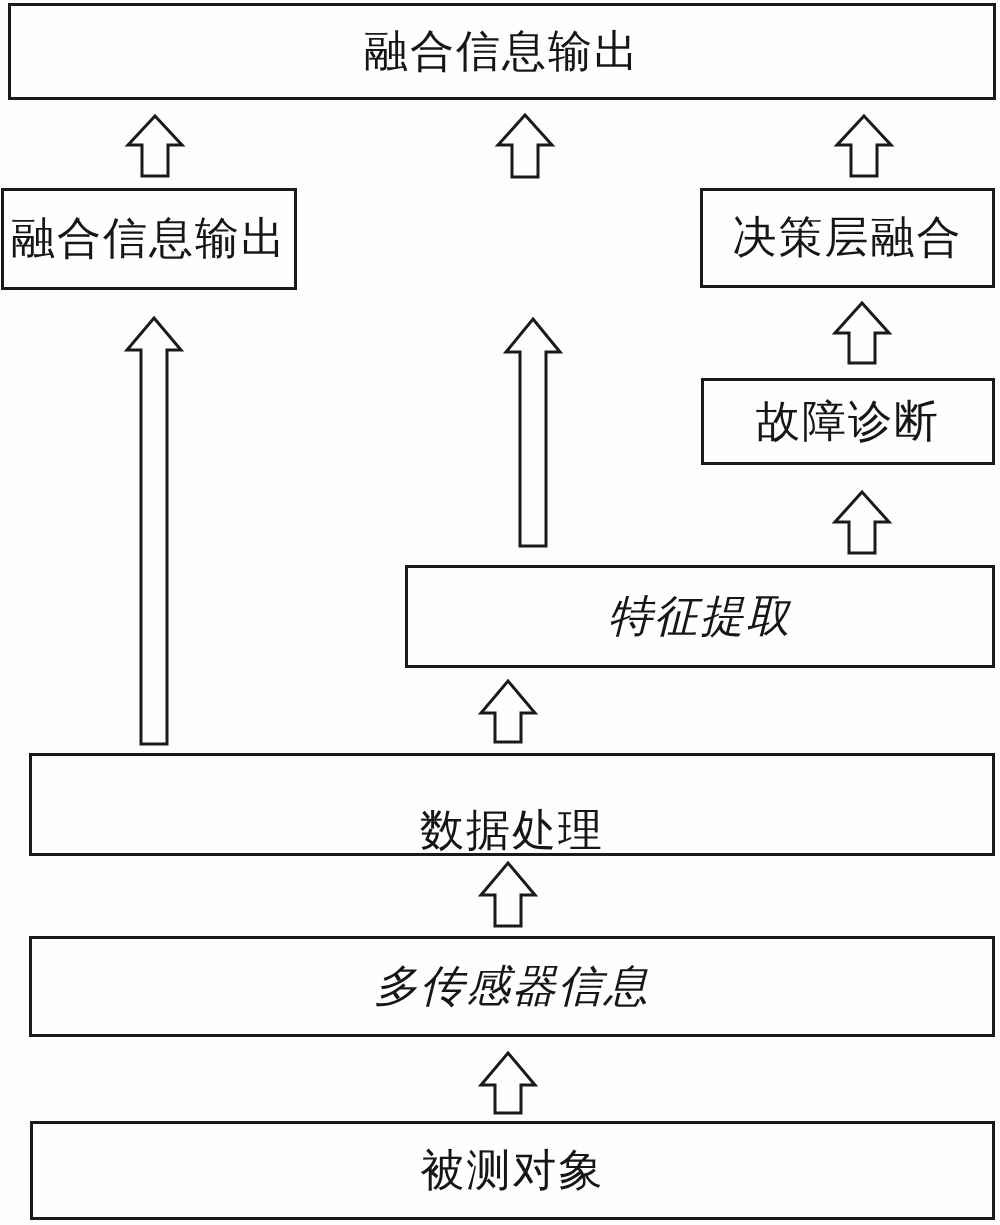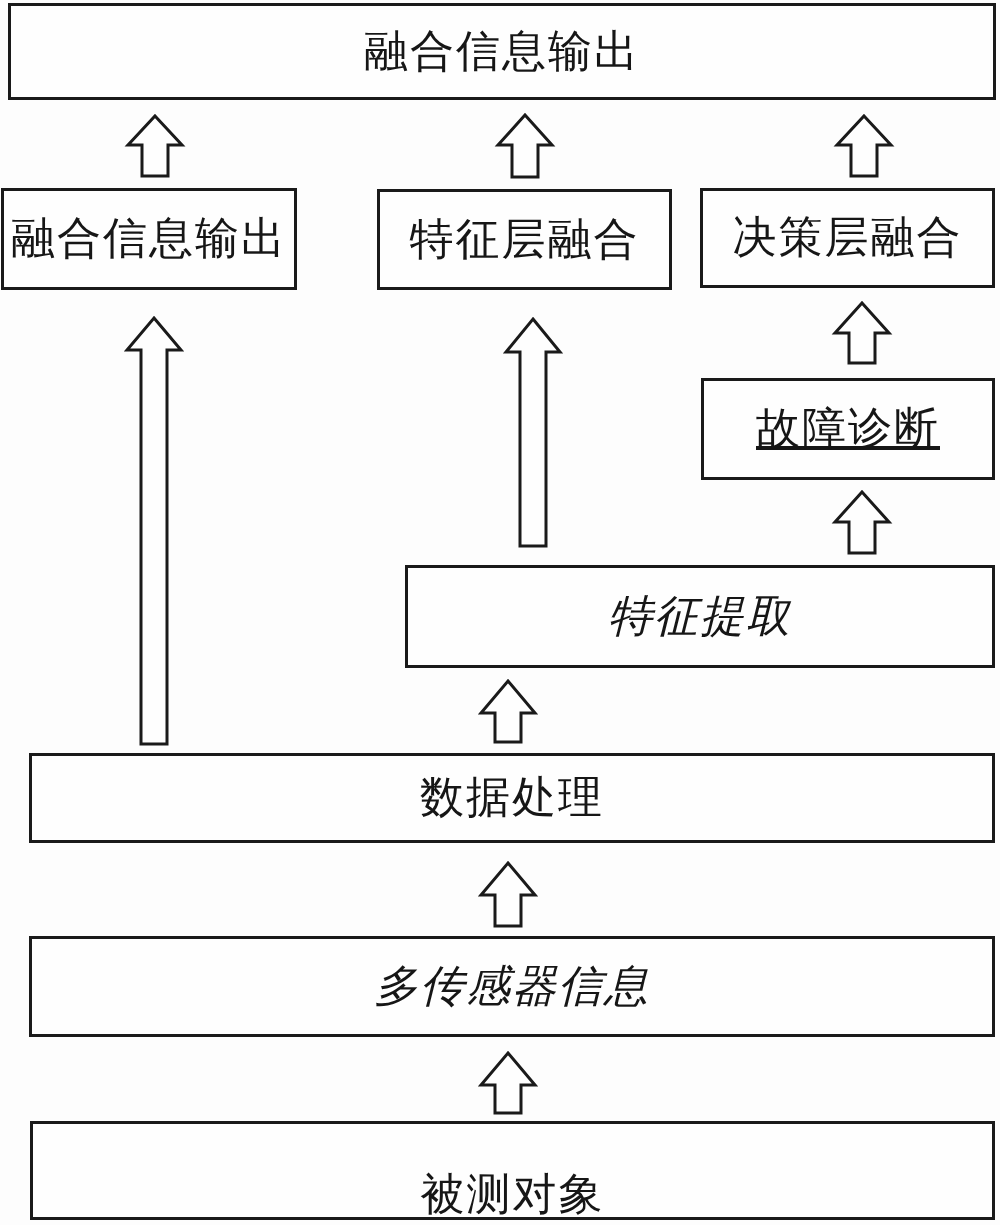--- a/index.html
+++ b/index.html
@@ -38,25 +38,25 @@
   }
   .node span {
     display: block;
     line-height: 1;
   }
   
   .n-fusion-output      { left: 8px;   top: 3px;    width: 988px; height: 97px; }
   .n-data-layer         { left: 1px;   top: 188px;  width: 296px; height: 102px; }
   .n-feature-layer      { left: 377px; top: 189px;  width: 295px; height: 101px; }
   .n-decision-layer     { left: 700px; top: 188px;  width: 295px; height: 100px; text-align: right; }
-  .n-fault-diagnosis    { left: 701px; top: 378px;  width: 294px; height: 102px; text-decoration: underline; }
+  .n-fault-diagnosis    { left: 701px; top: 378px;  width: 294px; height: 87px; }
   .n-feature-extraction { left: 405px; top: 565px;  width: 590px; height: 103px; font-style: italic; }
-  .n-data-processing    { left: 29px;  top: 753px;  width: 966px; height: 90px; }
+  .n-data-processing    { left: 29px;  top: 753px;  width: 966px; height: 103px; align-items: flex-end; }
   .n-multi-sensor       { left: 29px;  top: 936px;  width: 966px; height: 101px; font-style: italic; }
-  .n-measured-object    { left: 30px;  top: 1121px; width: 965px; height: 99px; align-items: flex-end; }
+  .n-measured-object    { left: 30px;  top: 1121px; width: 965px; height: 99px; }
   .arrow-poly {
     fill: #fefefe;
     stroke: #1a1a1a;
     stroke-width: 3;
     stroke-linejoin: miter;
   }
 </style>
 </head>
 <body>
 
@@ -86,23 +86,20 @@
   </svg>
 
   <div class="node n-fusion-output">
     <span>融合信息输出</span>
   </div>
 
   <div class="node n-data-layer">
     <span>融合信息输出</span>
   </div>
 
-  <div class="node n-feature-layer">
-    <span>特征层融合</span>
-  </div>
 
   <div class="node n-decision-layer">
     <span>决策层融合</span>
   </div>
 
   <div class="node n-fault-diagnosis">
     <span>故障诊断</span>
   </div>
 
   <div class="node n-feature-extraction">

